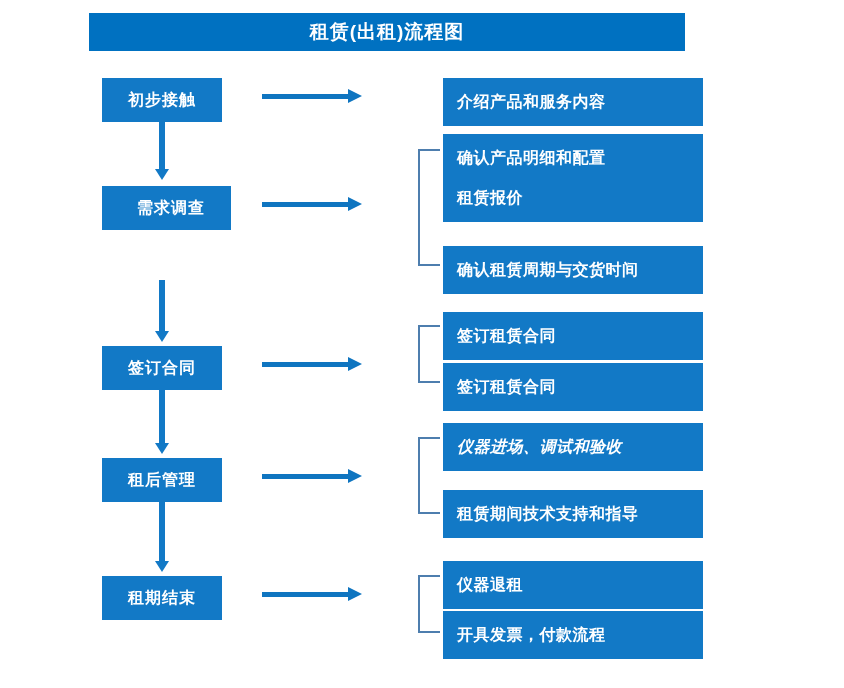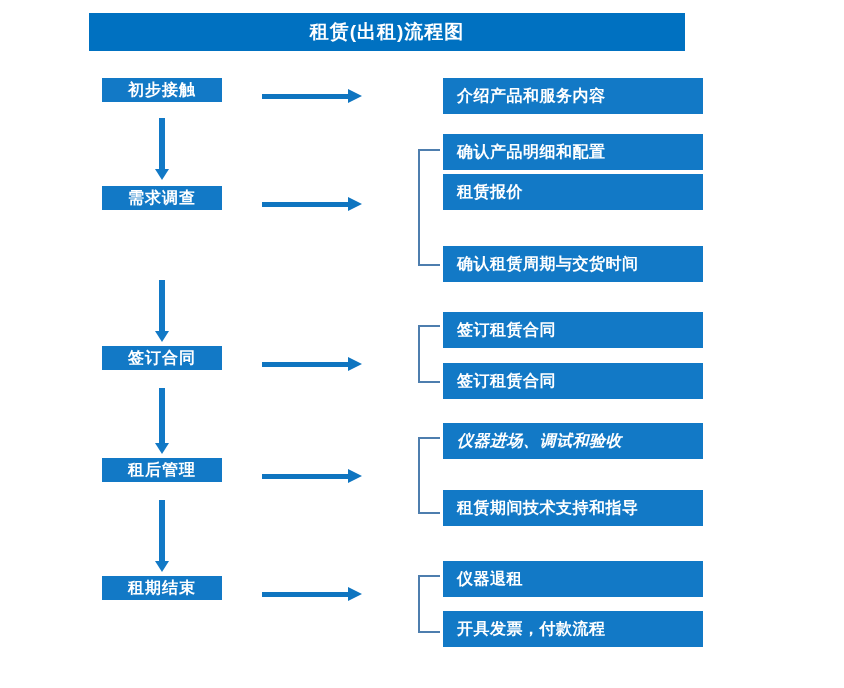--- a/index.html
+++ b/index.html
@@ -35,37 +35,37 @@
     align-items: center;
     justify-content: center;
     letter-spacing: 1px;
   }
 
   
   .stage-box {
     position: absolute;
     left: 102px;
     width: 120px;
-    height: 24px;
+    height: 44px;
     background: #1279C6;
     color: #ffffff;
     font-size: 16px;
     font-weight: bold;
     display: flex;
     align-items: center;
     justify-content: center;
     letter-spacing: 1px;
   }
 
   
   .detail-box {
     position: absolute;
     left: 443px;
     width: 260px;
-    height: 36px;
+    height: 48px;
     background: #1279C6;
     color: #ffffff;
     font-size: 16px;
     font-weight: bold;
     display: flex;
     align-items: center;
     padding-left: 14px;
     box-sizing: border-box;
     letter-spacing: 0.5px;
   }
@@ -132,21 +132,21 @@
 </style>
 </head>
 <body>
 
 <div id="canvas">
 
   <div class="title-bar">租赁(出租)流程图</div>
 
   <div class="stage-box" style="top:78px;">初步接触</div>
 
-  <div class="stage-box" style="top:186px;">需求调查</div>
+  <div class="stage-box" style="top:186px;padding-left:9px;">需求调查</div>
 
   <div class="stage-box" style="top:346px;">签订合同</div>
 
   <div class="stage-box" style="top:458px;">租后管理</div>
 
   <div class="stage-box" style="top:576px;">租期结束</div>
 
   <div class="v-arrow" style="top:118px; height:62px;">
     <div class="shaft" style="height:51px;"></div>
     <div class="head" style="top:51px;"></div>

